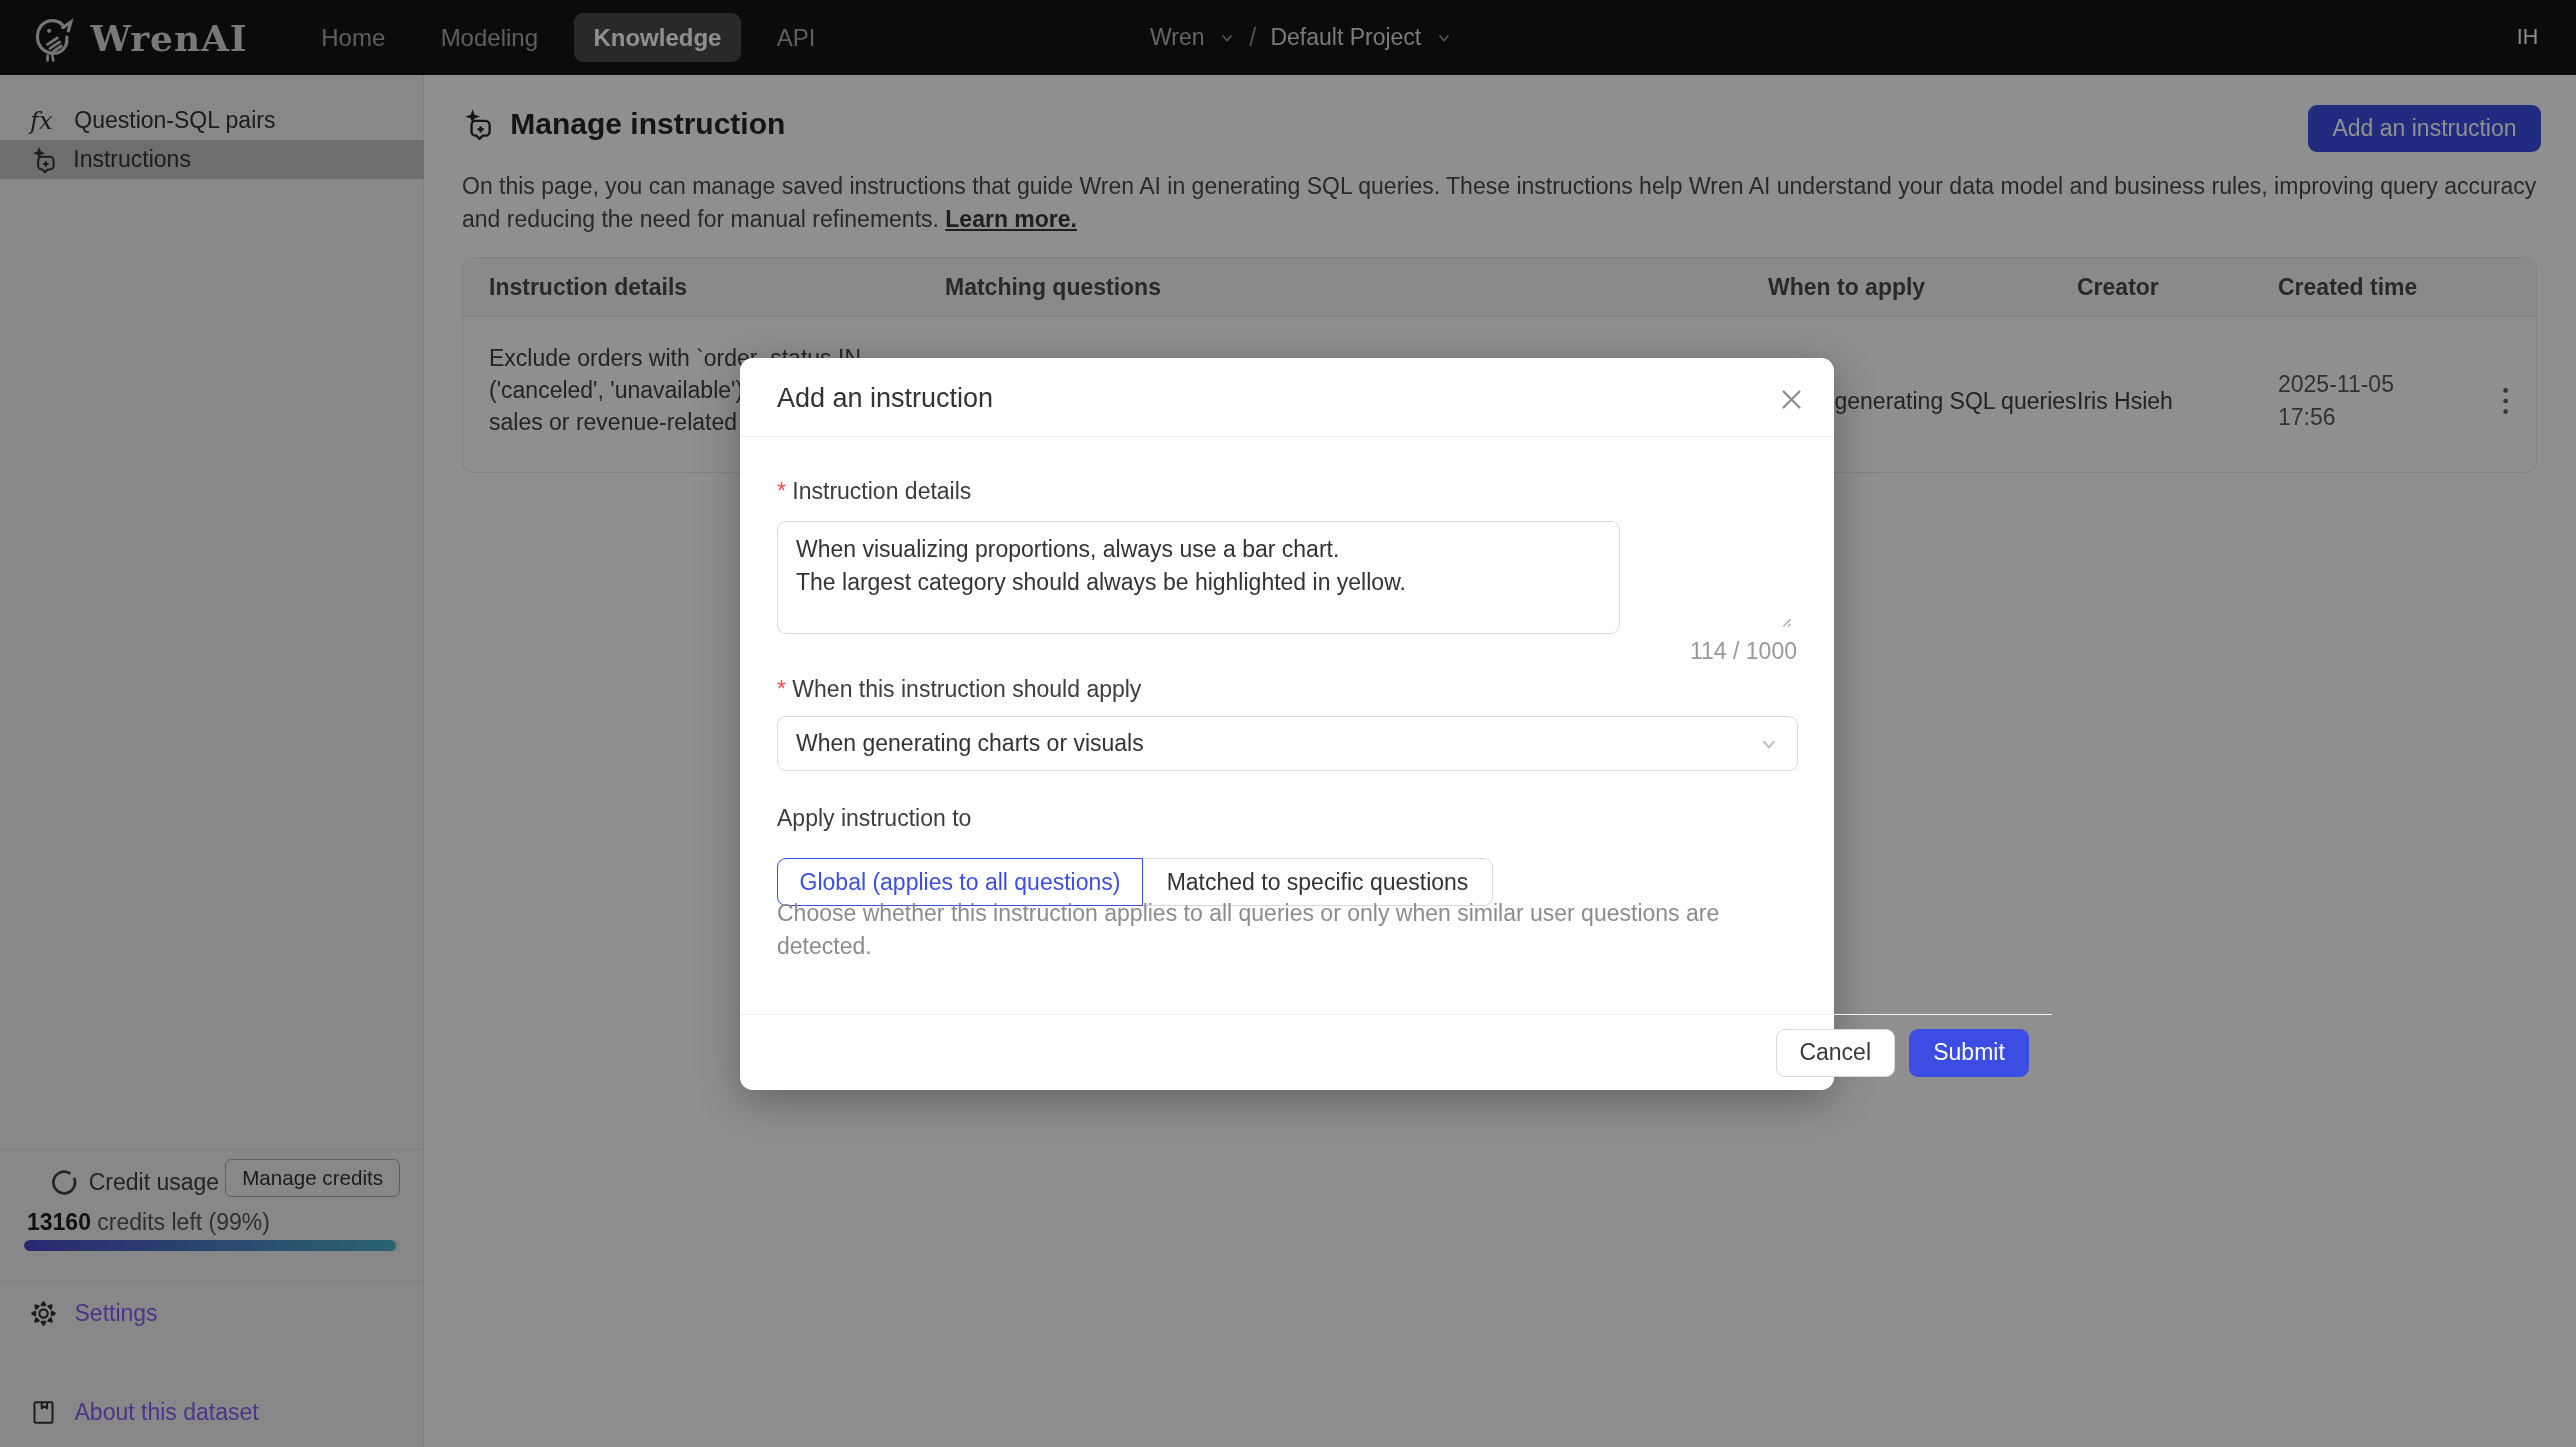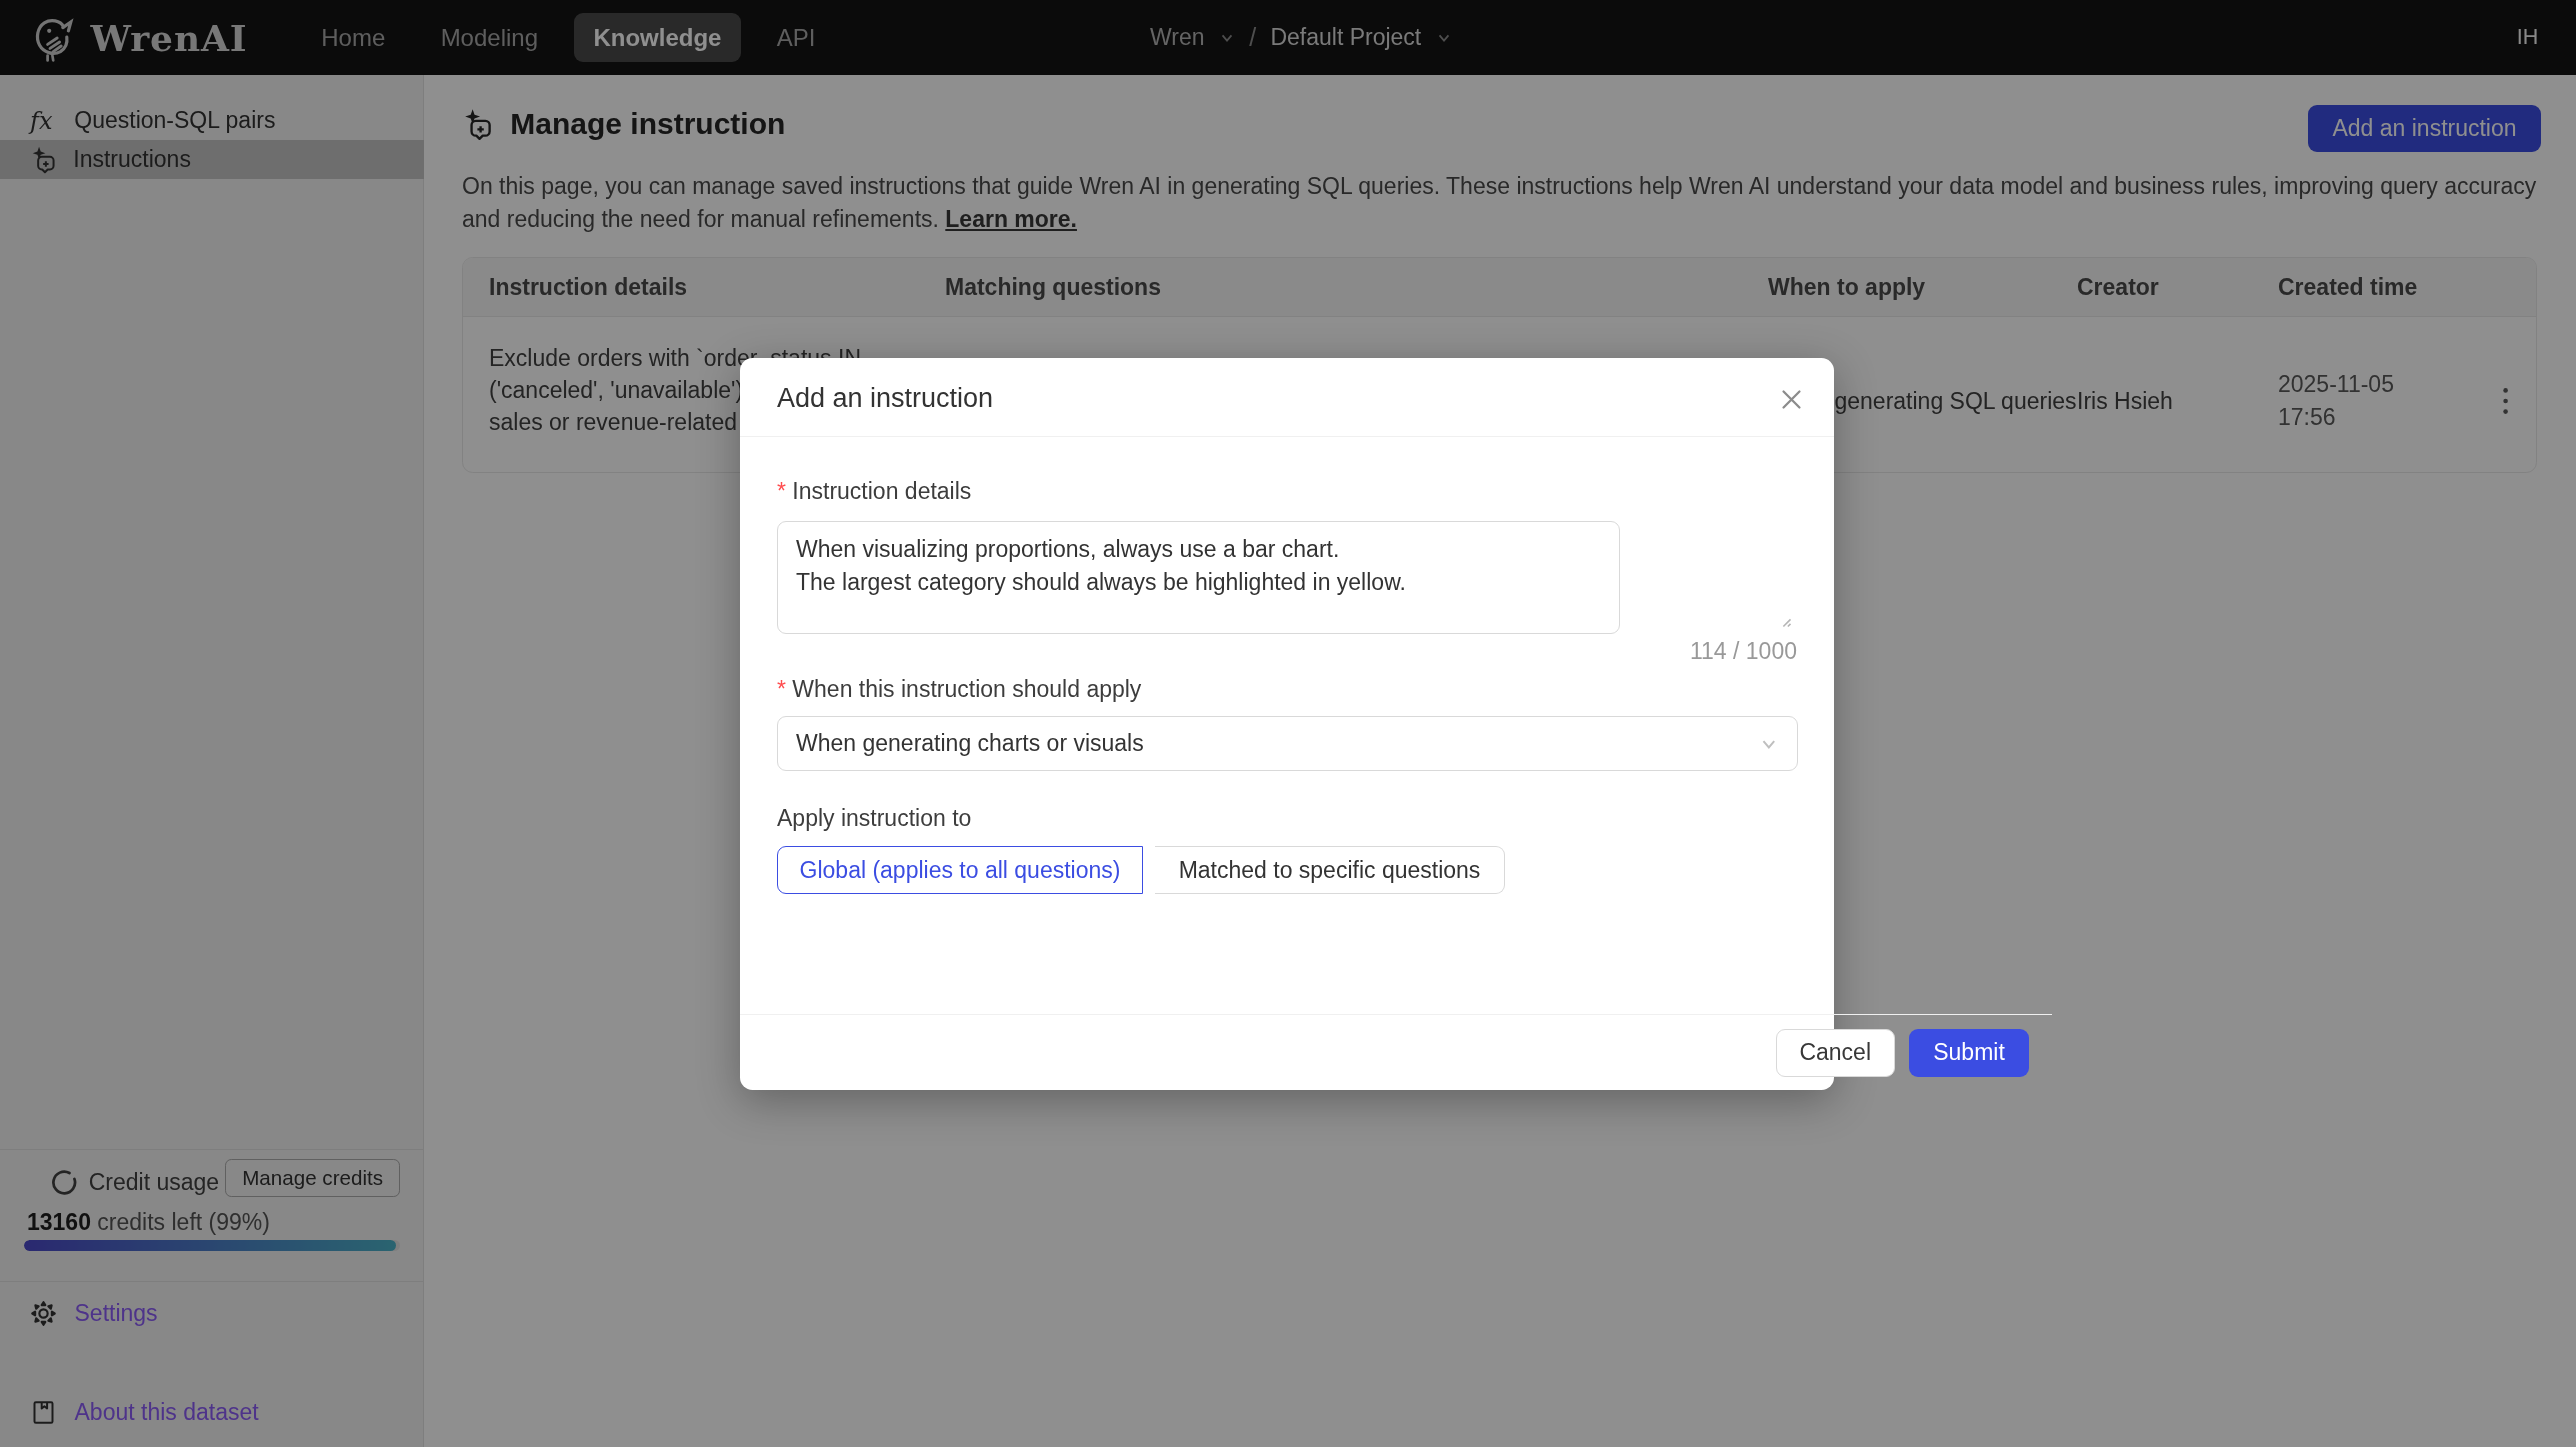--- a/index.html
+++ b/index.html
@@ -80,21 +80,21 @@
   .req::before { content:"* "; color:#ff4d4f; }
   #m-textarea { position:absolute; left:37px; top:163px; width:843px; height:113px; border:0.9px solid #d9d9d9;
                 border-radius:9px; padding:10.7px 18px; font-family:"Liberation Sans",sans-serif;
                 font-size:23px; line-height:33px; color:#333; resize:none; outline:none; }
   #m-grip { position:absolute; left:1038px; top:256px; pointer-events:none; }
   #m-counter { position:absolute; right:37px; top:280px; font-size:23px; color:#999; }
   #m-select { position:absolute; left:37px; top:358px; width:1021px; height:55px; border:0.9px solid #d9d9d9;
               border-radius:9px; display:flex; align-items:center; padding:0 18px; font-size:23px;
               color:#333; cursor:pointer; }
   #m-select .chev { margin-left:auto; }
-  #m-radio { position:absolute; left:37px; top:488px; height:48px; display:flex;gap:12px; }
+  #m-radio { position:absolute; left:37px; top:500px; height:48px; display:flex; }
   .rbtn { height:48px; display:flex; align-items:center; justify-content:center; font-size:23px;
           background:#fff; cursor:pointer; }
   #rbtn-global { width:366px; border:1.8px solid #3b4de2; color:#3b4de2; border-radius:9px 0 0 9px; }
   #rbtn-matched { width:350px; border:0.9px solid #d9d9d9; border-left:none; color:#333; border-radius:0 9px 9px 0; }
   #m-help { position:absolute; left:37px; top:539px; font-size:23px; line-height:33px; color:#8c8c8c; white-space:nowrap; }
   #m-foot { position:absolute; left:0; top:656px; width:1312px; height:76px; border-top:0.9px solid #f0f0f0;
             display:flex; align-items:center; justify-content:flex-end; gap:14.3px; padding-right:23px; }
   #m-cancel { width:119px; height:48px; background:#fff; border:0.9px solid #d9d9d9; border-radius:9px;
               font-size:23px; color:#383838; cursor:pointer; }
   #m-submit { width:120px; height:48px; background:#3b4de2; border:none; border-radius:9px;
@@ -276,20 +276,24 @@
             <polyline points="5,8 11,15 17,8" fill="none" stroke="#bfbfbf" stroke-width="2.2"></polyline>
           </svg>
       </span>
     </div>
 
     <div class="m-label" style="top:447px;">Apply instruction to</div>
     <div id="m-radio">
       <div class="rbtn" id="rbtn-global">Global (applies to all questions)</div>
       <div class="rbtn" id="rbtn-matched">Matched to specific questions</div>
     </div>
+    <div id="m-help">
+      <div>Choose whether this instruction applies to all queries or only when similar user questions are</div>
+      <div>detected.</div>
+    </div>
 
     <div id="m-foot">
       <button id="m-cancel">Cancel</button>
       <button id="m-submit">Submit</button>
     </div>
   </div>
 
 </div>
 
 

